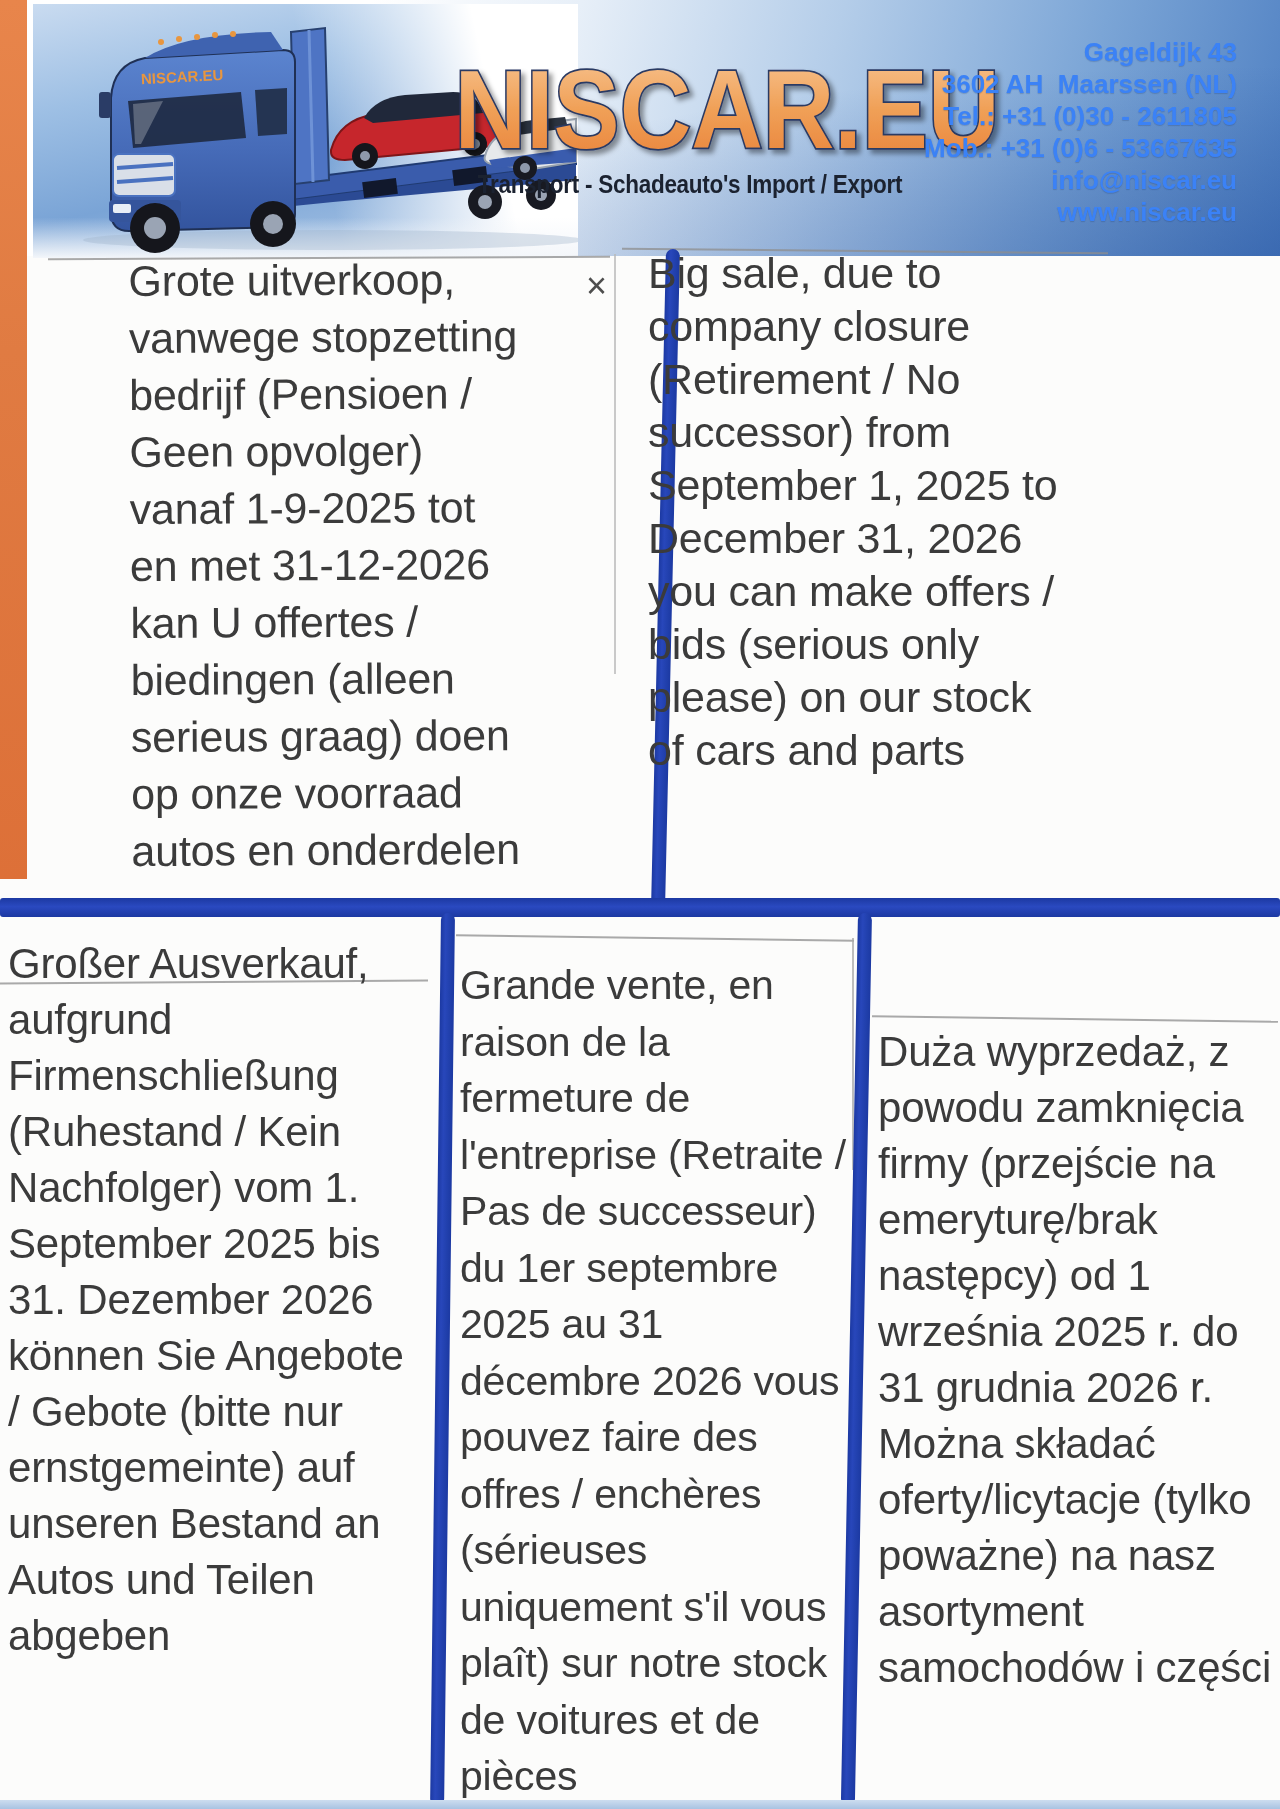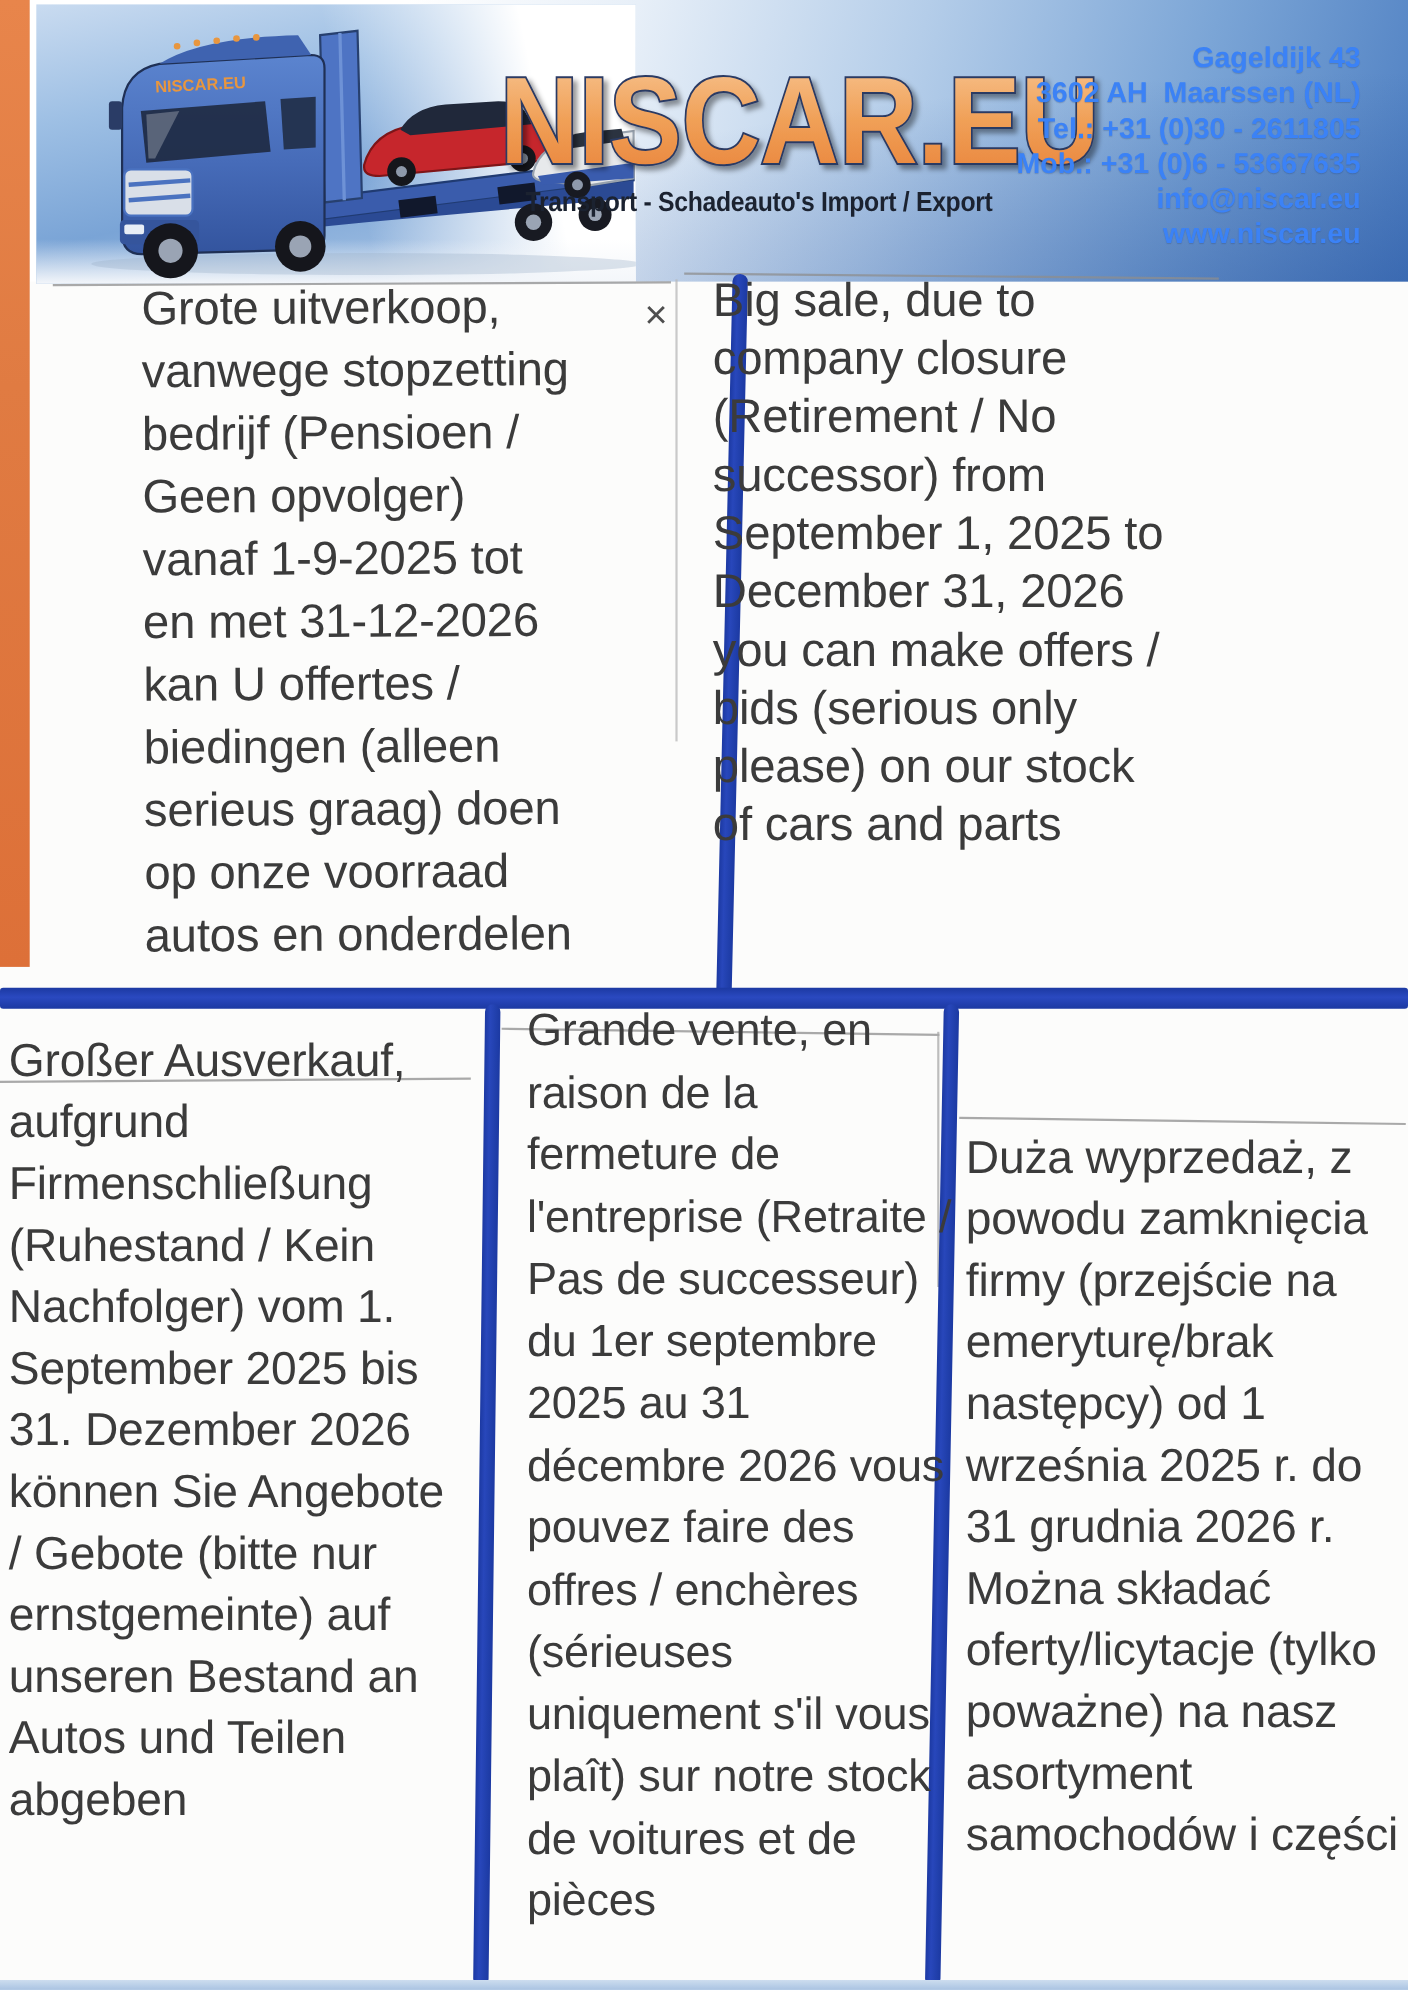--- a/index.html
+++ b/index.html
@@ -46,21 +46,21 @@
   .hl-polish-top{left:872px;top:1018px;width:406px;transform:rotate(.8deg);}
   .hl-dutch-right{left:614px;top:254px;height:420px;background:#b8b8b8;}
   .hl-french-right{left:852px;top:938px;height:232px;background:#a8a8a8;}
   .scan-strip-bottom{position:absolute;left:0;top:1800px;width:1280px;height:9px;
     background:linear-gradient(180deg,#cdddef,#a9c3e2);}
   
   .ann{position:absolute;color:#3b3b3b;white-space:pre;letter-spacing:-.2px;}
   .ann-nl{left:130px;top:252px;font-size:43px;line-height:57px;transform:rotate(-.3deg);}
   .ann-en{left:648px;top:247px;font-size:43px;line-height:53px;}
   .ann-de{left:8px;top:936px;font-size:42px;line-height:56px;}
-  .ann-fr{left:460px;top:908px;font-size:41px;line-height:56.5px;margin-left:19px;}
+  .ann-fr{left:460px;top:957px;font-size:41px;line-height:56.5px;}
   .ann-pl{left:878px;top:1024px;font-size:42px;line-height:56px;}
   .close-mark{position:absolute;left:586px;top:268px;font-size:36px;color:#4e4e4e;line-height:1;}
 </style>
 </head>
 <body>
 
 <div id="page">
 
   <div class="header-band"></div>
   <div class="orange-stripe"></div>

